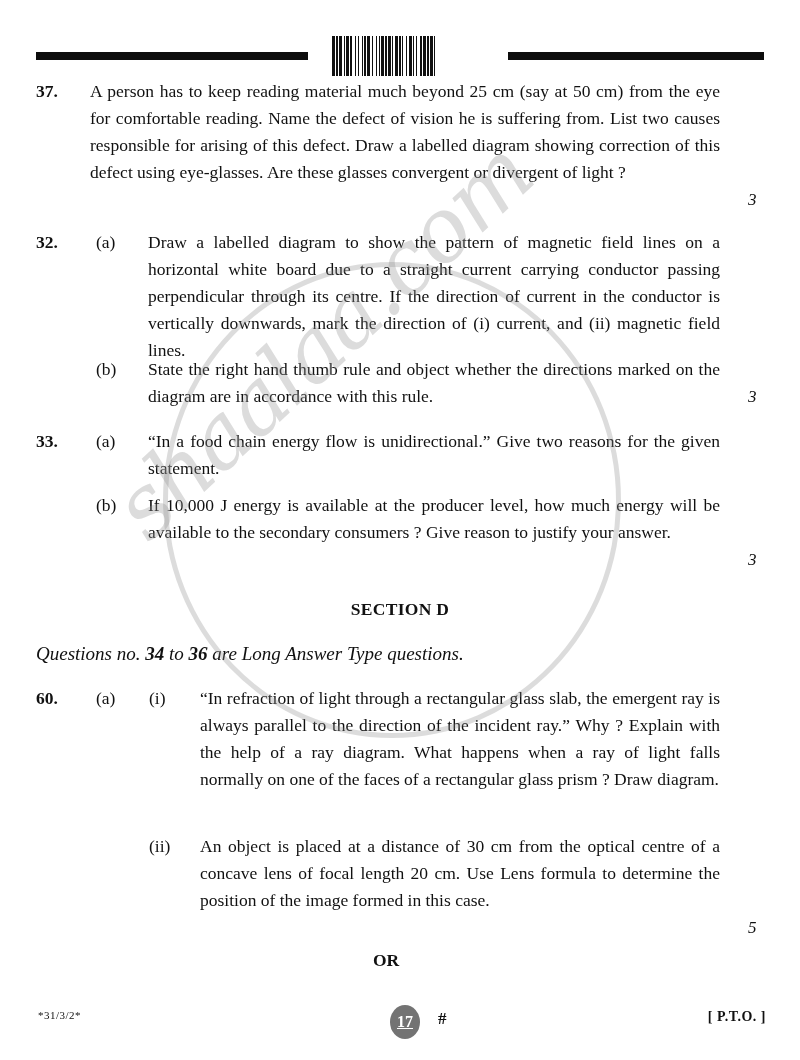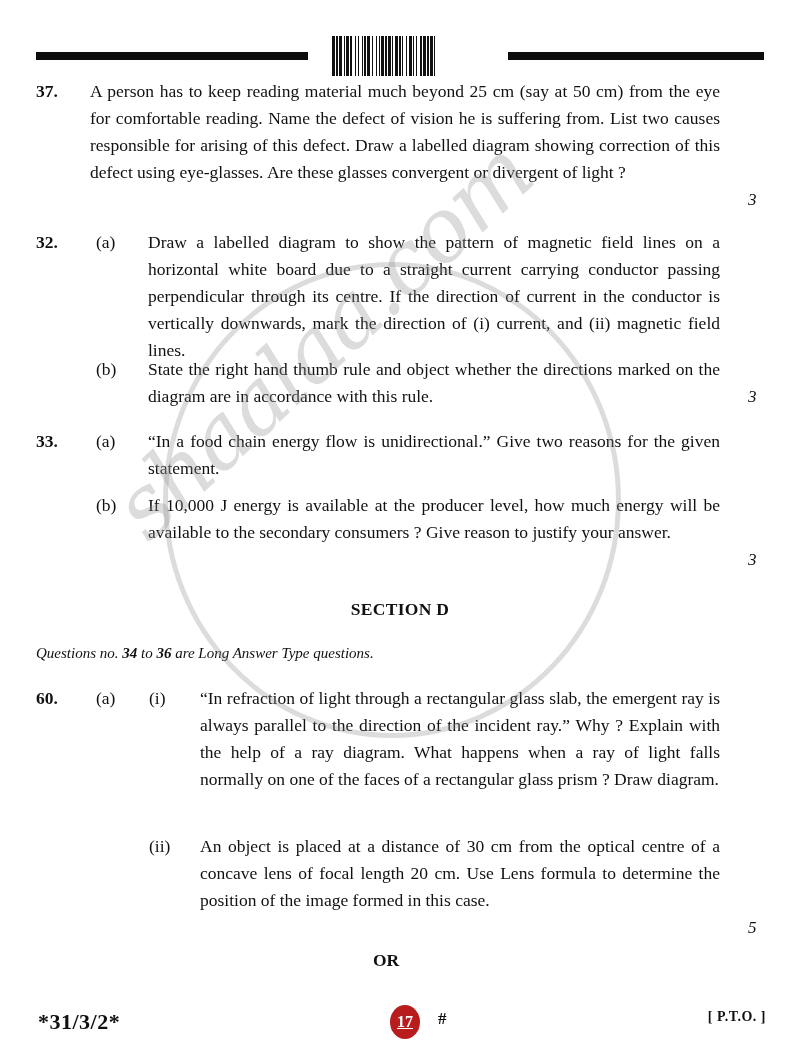--- a/index.html
+++ b/index.html
@@ -153,49 +153,49 @@
     left: 0;
     width: 740px;
     text-align: center;
     font-weight: bold;
     font-size: 17.5px;
   }
   .instruction {
     position: absolute;
     left: 36px;
     font-style: italic;
-    font-size: 15px;
+    font-size: 19px;
     line-height: 27px;
   }
   .instruction b { font-style: italic; }
 
   
   #footer {
     position: absolute;
     left: 0;
     top: 1005px;
     width: 800px;
     height: 42px;
     z-index: 4;
   }
   #paper-code {
     position: absolute;
     left: 38px;
     top: 4px;
-    font-weight: bold;
-    font-size: 22px;
+    font-weight: normal;
+    font-size: 11px;
     letter-spacing: 0.5px;
   }
   #page-oval {
     position: absolute;
     left: 390px;
     top: 0px;
     width: 30px;
     height: 34px;
-    background: #b91c1c;
+    background: #737373;
     border-radius: 50%;
     color: #ffffff;
     font-weight: bold;
     font-size: 16px;
     display: flex;
     align-items: center;
     justify-content: center;
     text-decoration: underline;
   }
   #hash-mark {

